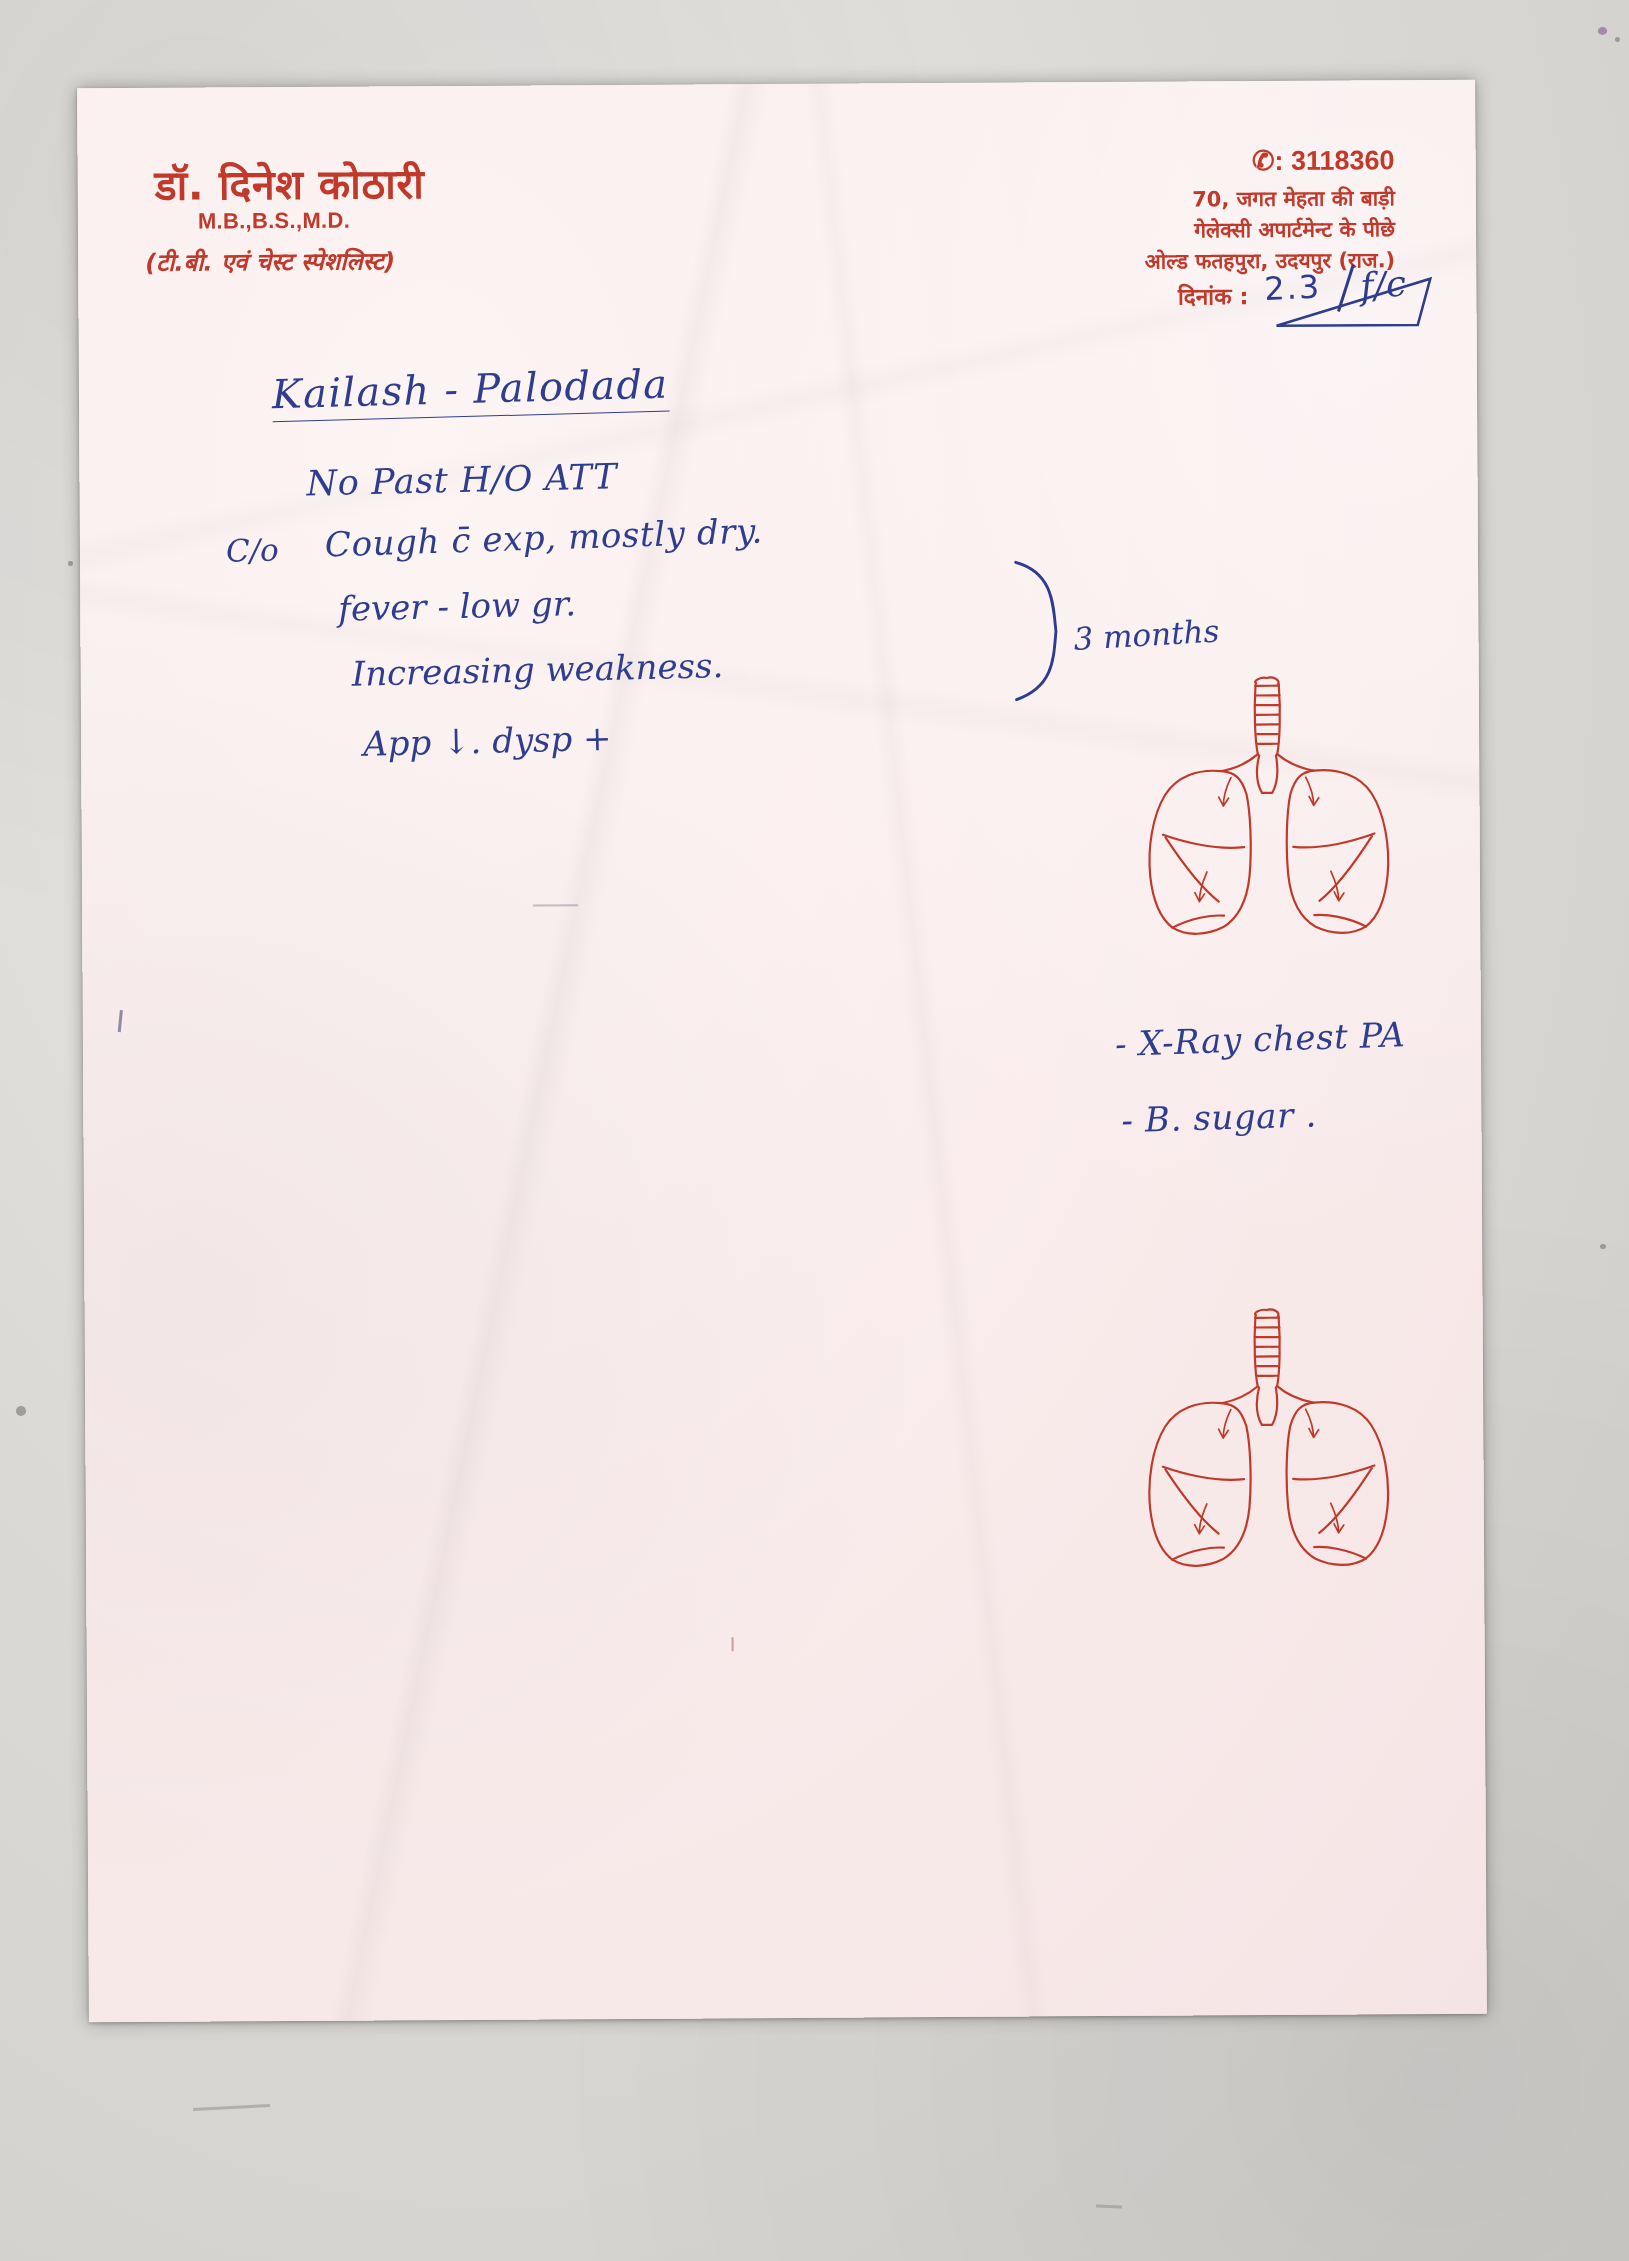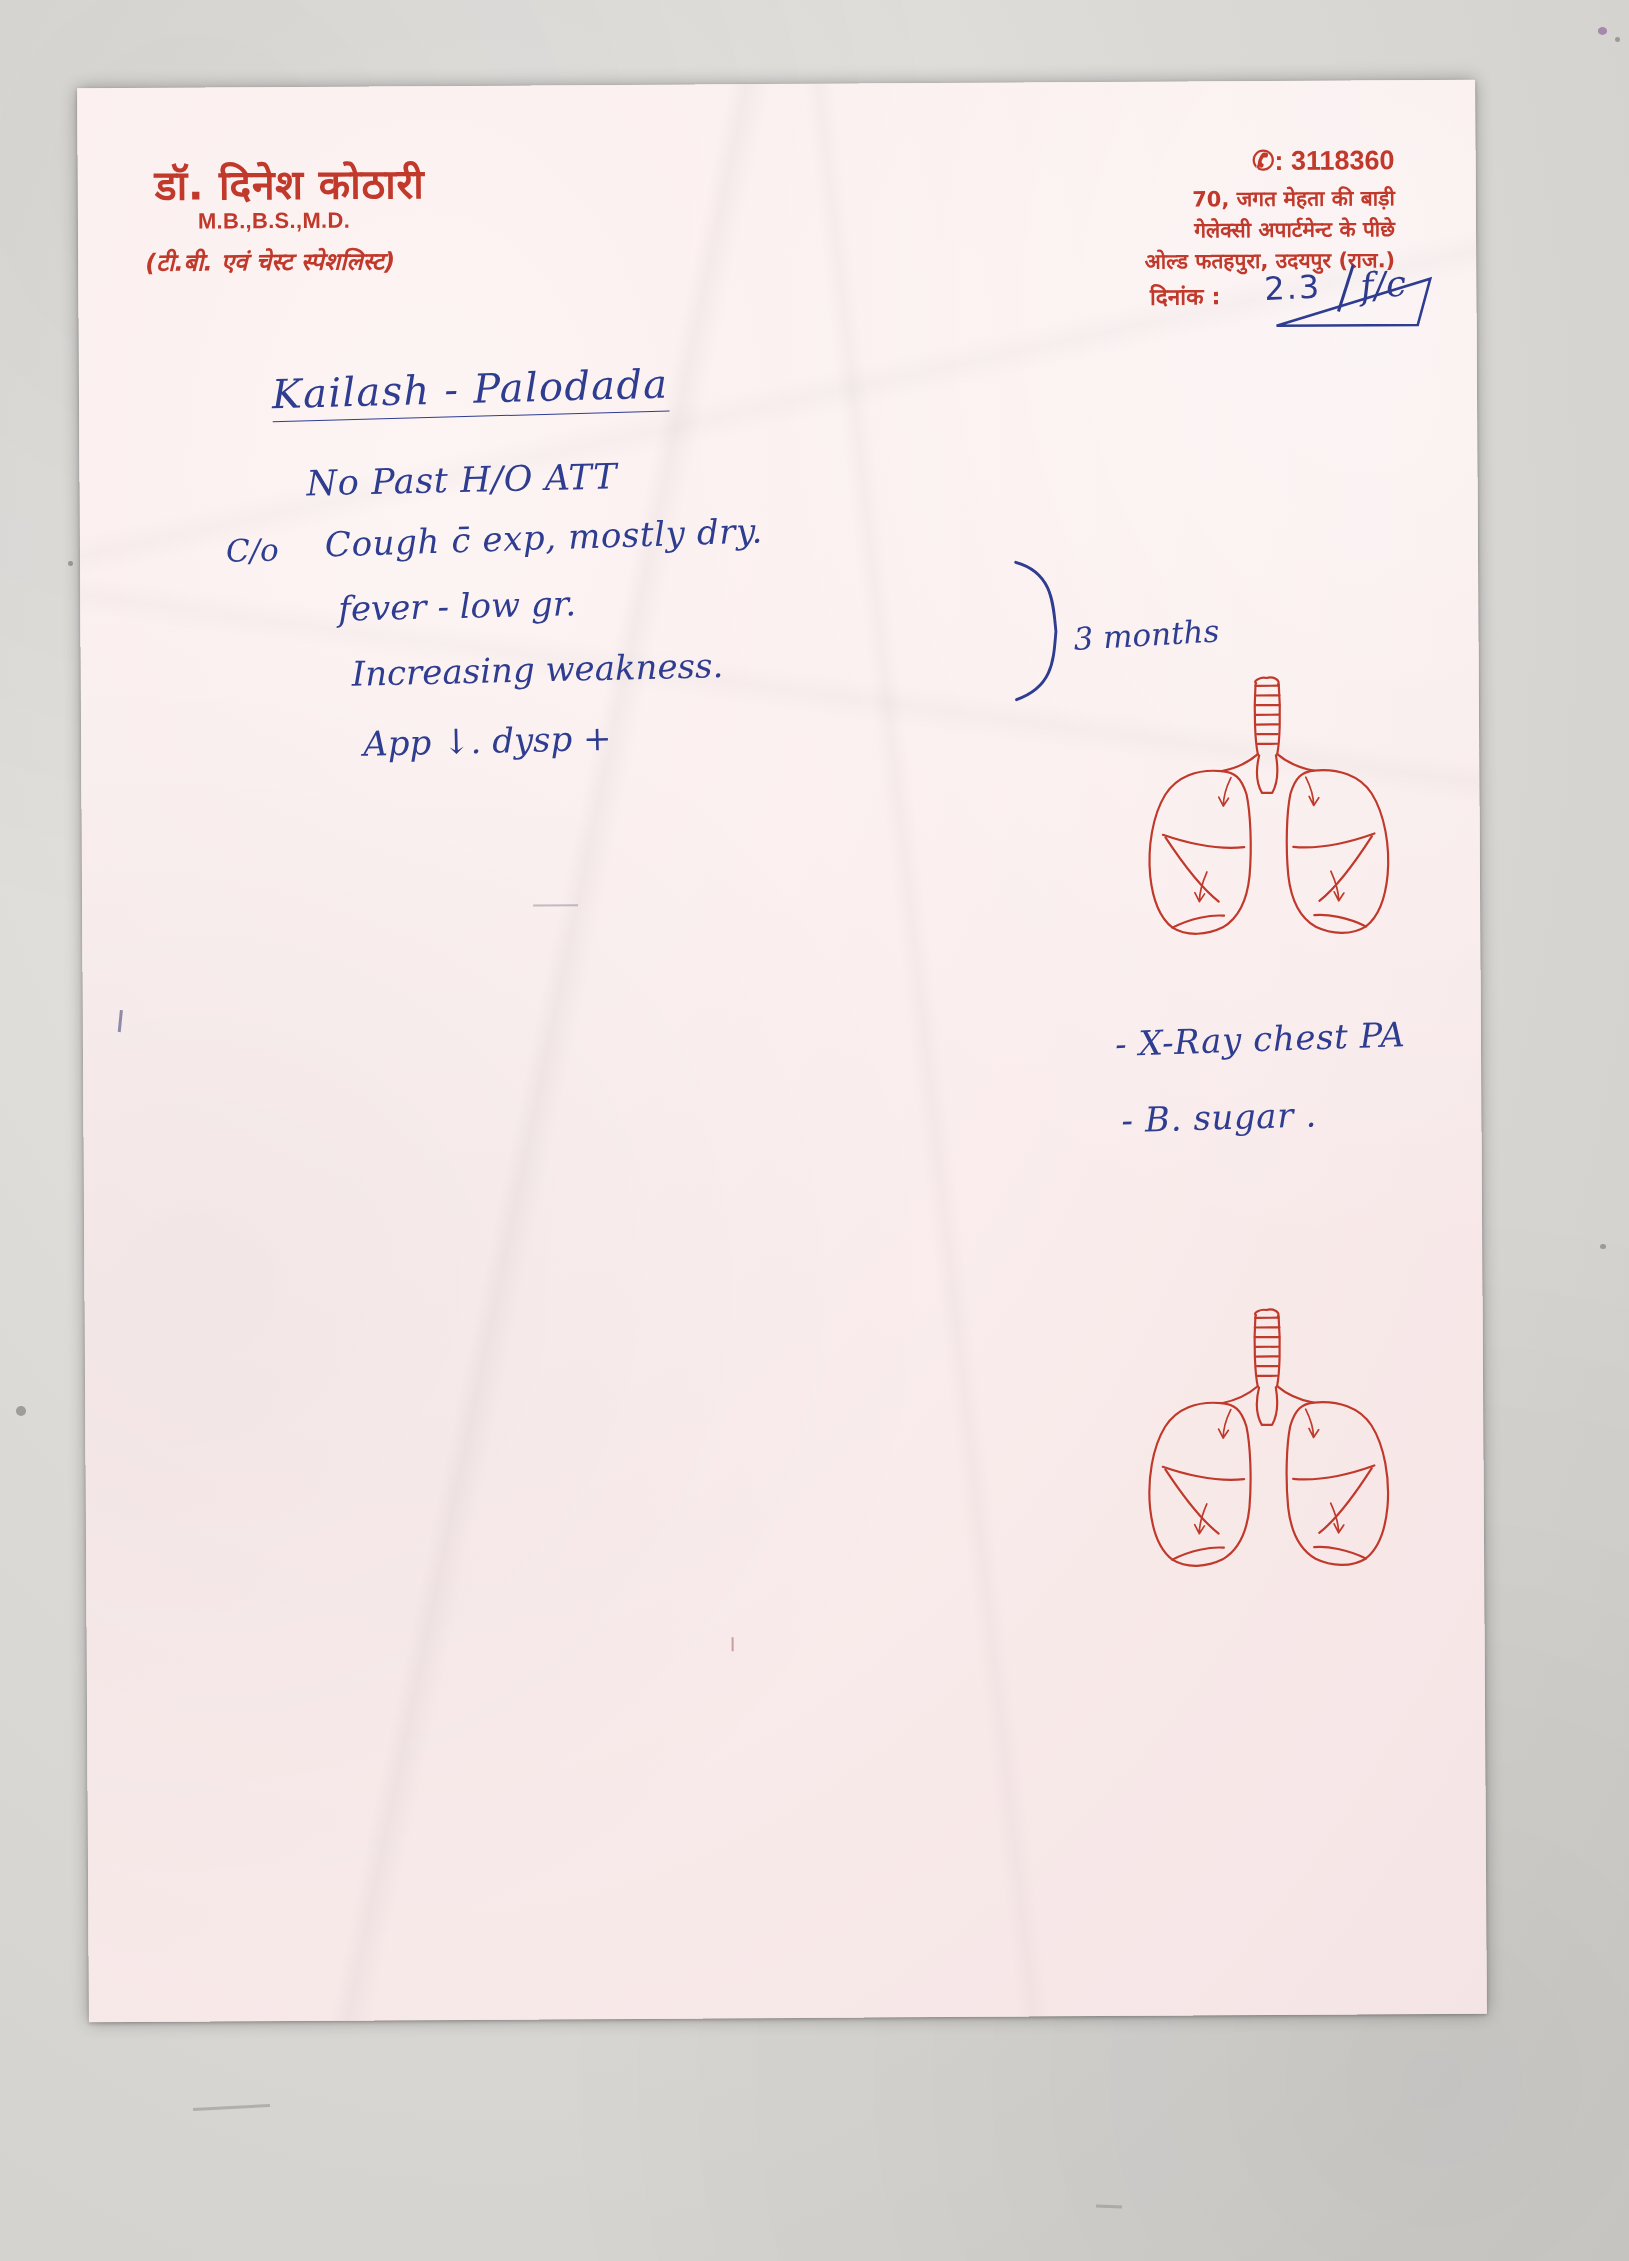--- a/index.html
+++ b/index.html
@@ -110,21 +110,21 @@
     font-weight: 700;
     white-space: nowrap;
   }
   .addr-phone { top: 64px; font-size: 27px; font-family: "Liberation Sans", sans-serif; }
   .addr-l1    { top: 103px; font-size: 21px; }
   .addr-l2    { top: 134px; font-size: 21px; }
   .addr-l3    { top: 165px; font-size: 21px; }
 
   .date-label {
     position: absolute;
-    right: 256px;
+    right: 228px;
     top: 199px;
     font-size: 22.6px;
     font-weight: 700;
     color: #c0392b;
     font-family: "DejaVu Sans", sans-serif;
   }
   .date-value {
     position: absolute;
     right: 155px;
     top: 188px;

